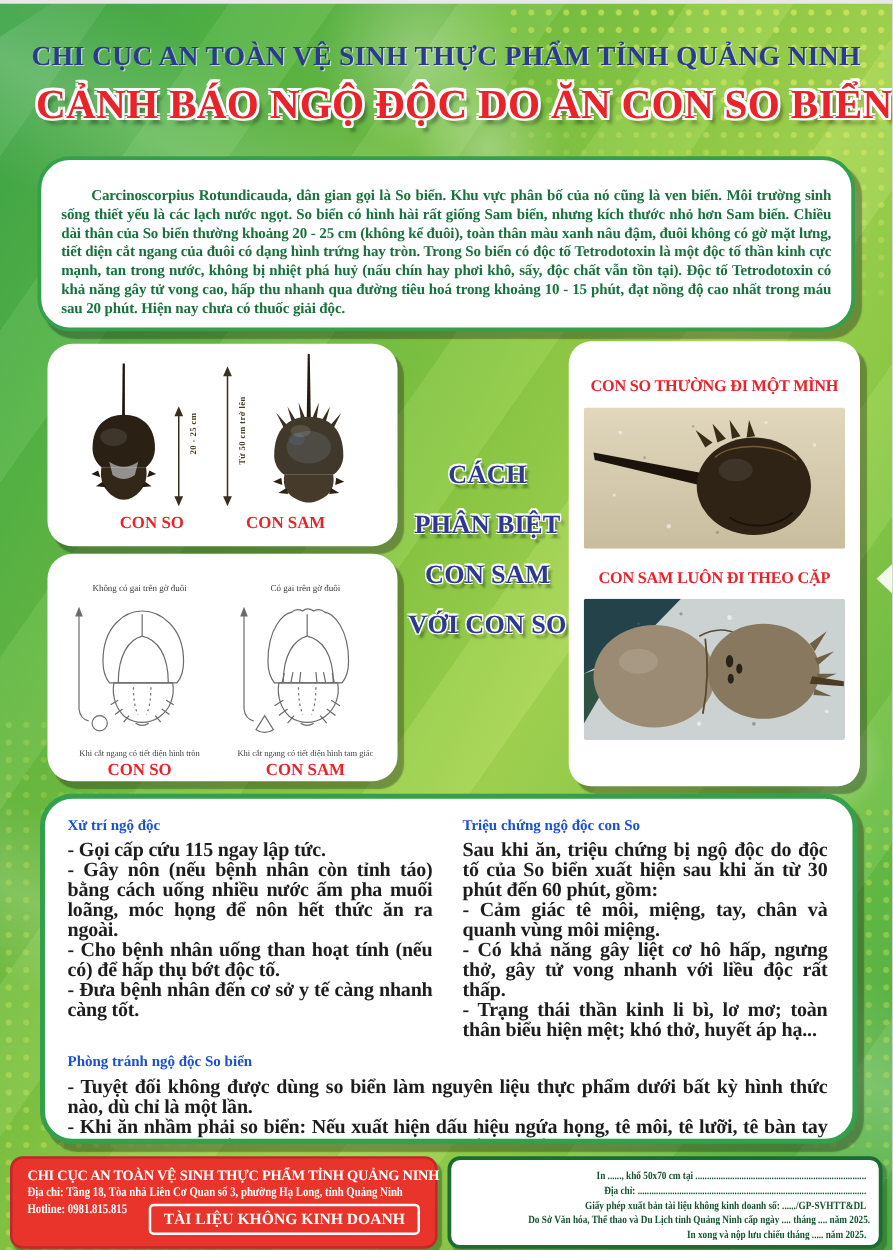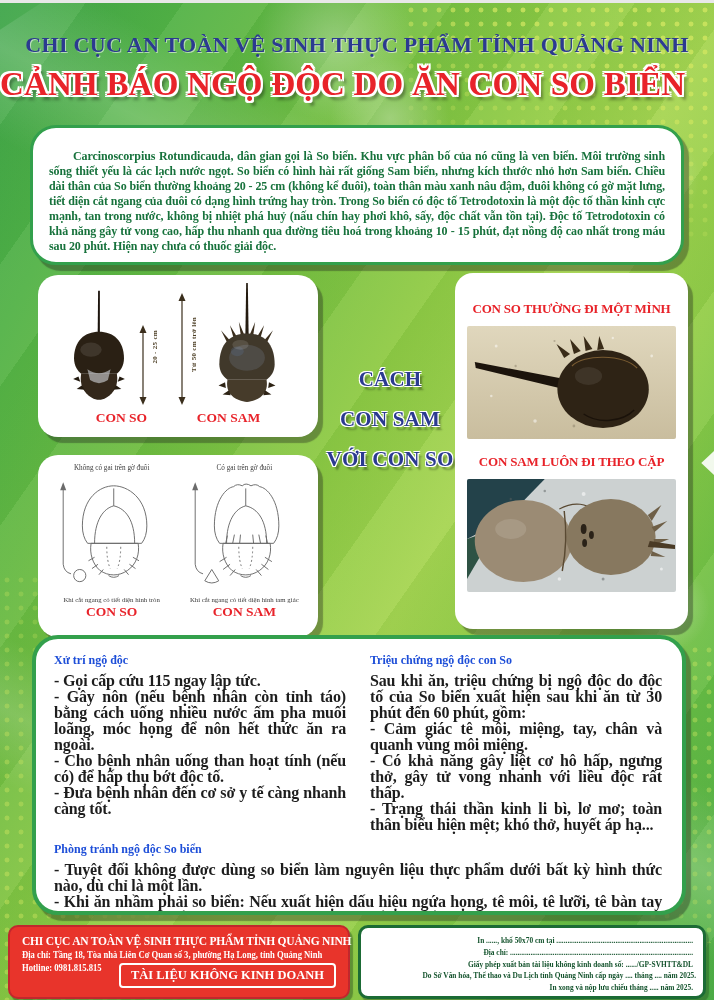--- a/index.html
+++ b/index.html
@@ -27,38 +27,38 @@
   .g1{left:255px;top:-40px;width:160px;height:160px;}
   .g2{left:330px;top:55px;width:120px;height:120px;}
   .g3{left:590px;top:120px;width:110px;height:110px;}
   .g4{left:620px;top:560px;width:90px;height:90px;}
   .chev{position:absolute;right:0;top:448px;width:15px;height:24px;background:#fff;clip-path:polygon(100% 0,100% 100%,15% 50%);opacity:.9;}
 
   
   .org-line{position:absolute;top:29px;left:0;right:0;text-align:center;
     font-size:22px;font-weight:700;color:#2b3a90;letter-spacing:.3px;
     text-shadow:1px 1px 0 rgba(255,255,255,.55);}
-  .poster-title{position:absolute;top:63px;left:0;right:0;text-align:left;
+  .poster-title{position:absolute;top:63px;left:0;right:0;text-align:right;
     font-size:33px;font-weight:700;color:#e8232a;letter-spacing:.2px;
     text-shadow:-2px -2px 0 #fff,2px -2px 0 #fff,-2px 2px 0 #fff,2px 2px 0 #fff,0 -2px 0 #fff,0 2px 0 #fff,-2px 0 0 #fff,2px 0 0 #fff,4px 5px 3px rgba(0,0,0,.35);}
 
   
   .card{position:absolute;background:#fff;border-radius:20px;box-shadow:5px 6px 1px rgba(25,25,25,.35);}
   .intro-card{left:30px;top:122px;width:654px;height:140px;border:3px solid #33a04c;border-radius:26px;padding:9px 16px;overflow:hidden;}
   .intro-text{font-size:12px;line-height:15px;font-weight:700;color:#17723c;text-align:justify;text-indent:24px;letter-spacing:-.1px;}
 
   
   .photos-card{left:38px;top:272px;width:280px;height:162px;padding:8px 8px 5px;}
   .photo-row{display:flex;justify-content:space-evenly;align-items:flex-end;height:122px;}
   .fig{display:flex;align-items:flex-end;gap:3px;}
   .vtext{writing-mode:vertical-rl;transform:rotate(180deg);font-size:7px;color:#4a3c22;font-weight:700;letter-spacing:.3px;align-self:center;}
   .photo-labels{display:flex;justify-content:space-evenly;margin-top:5px;}
   .photo-labels span{font-size:13.5px;font-weight:700;color:#e8232a;}
 
-  .drawings-card{left:38px;top:452px;width:280px;height:182px;padding:9px 6px 5px;}
+  .drawings-card{left:38px;top:440px;width:280px;height:182px;padding:24px 6px 5px;}
   .draw-row{display:flex;justify-content:space-evenly;}
   .draw-col{width:130px;text-align:center;}
   .draw-top{font-size:7.2px;color:#3a3a3a;font-weight:400;margin-bottom:1px;}
   .draw-cap{font-size:6.8px;color:#3a3a3a;margin-top:1px;}
   .draw-label{font-size:13.5px;font-weight:700;color:#e8232a;margin-top:1px;}
 
   .divider-text{position:absolute;left:322px;top:357px;width:136px;text-align:center;}
   .blue-line{height:40px;line-height:38px;font-size:21px;font-weight:700;color:#2b3a90;letter-spacing:.2px;
     text-shadow:-1px -1px 0 #fff,1px -1px 0 #fff,-1px 1px 0 #fff,1px 1px 0 #fff,0 1px 0 #fff,0 -1px 0 #fff,3px 4px 2px rgba(0,0,0,.35);}
 
@@ -215,20 +215,21 @@
           <polygon points="14,8 10.5,17 17.5,17" fill="#6b6b6b"></polygon>
         </svg>
         <div class="draw-cap">Khi cắt ngang có tiết diện hình tam giác</div>
         <div class="draw-label">CON SAM</div>
       </div>
     </div>
   </div>
 
   <div class="divider-text">
     <div class="blue-line">CÁCH</div>
+    <div class="blue-line">PHÂN BIỆT</div>
     <div class="blue-line">CON SAM</div>
     <div class="blue-line">VỚI CON SO</div>
   </div>
 
   <div class="card right-card">
     <div class="right-head">CON SO THƯỜNG ĐI MỘT MÌNH</div>
     <svg class="right-photo" viewBox="0 0 215 113" preserveAspectRatio="none">
       <defs>
         <linearGradient id="sand" x1="0" y1="0" x2="0" y2="1">
           <stop offset="0" stop-color="#e0d7bd"></stop>

